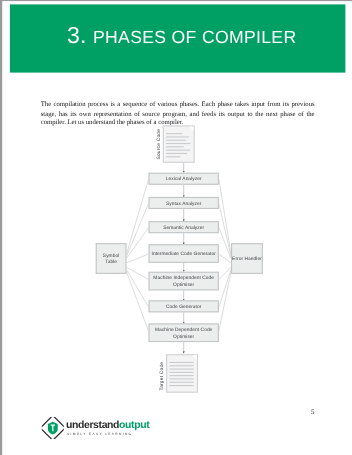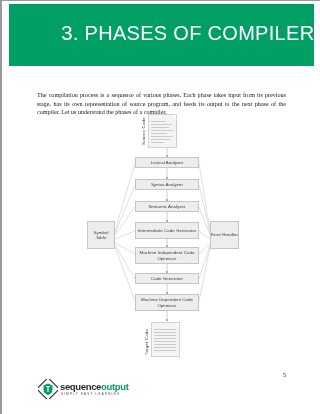--- a/index.html
+++ b/index.html
@@ -38,21 +38,21 @@
     font-family: "Liberation Sans", sans-serif;
     white-space: nowrap;
   }
   #header-number {
     font-size: 21px;
     font-weight: 400;
     letter-spacing: 0px;
     vertical-align: baseline;
   }
   #header-text {
-    font-size: 20px;
+    font-size: 16px;
     font-weight: 400;
     letter-spacing: 0.3px;
     margin-left: 6px;
   }
   
   #intro-paragraph {
     position: absolute;
     left: 35px;
     top: 84px;
     width: 249px;
@@ -291,17 +291,17 @@
   </div>
 
   <div id="page-number">5</div>
 
   <div id="logo">
     <svg id="logo-mark" viewBox="0 0 40 40">
       <rect x="4" y="4" width="32" height="32" transform="rotate(45 20 20)" fill="none" stroke="#2b2b2b" stroke-width="2.2"></rect>
       <path d="M20 9 L29 13 L29 22 C29 27 24.5 30.5 20 32 C15.5 30.5 11 27 11 22 L11 13 Z" fill="#00a064"></path>
       <path d="M16 15 L24 15 M20 15 L20 26" stroke="#ffffff" stroke-width="2.4" fill="none"></path>
     </svg>
-    <div id="logo-wordmark"><span class="wm-dark">sequence</span><span class="wm-green">output</span></div>
+    <div id="logo-wordmark"><span class="wm-dark">understand</span><span class="wm-green">output</span></div>
     <div id="logo-tagline">SIMPLY EASY LEARNING</div>
   </div>
 
 </div>
 
 </body></html>

